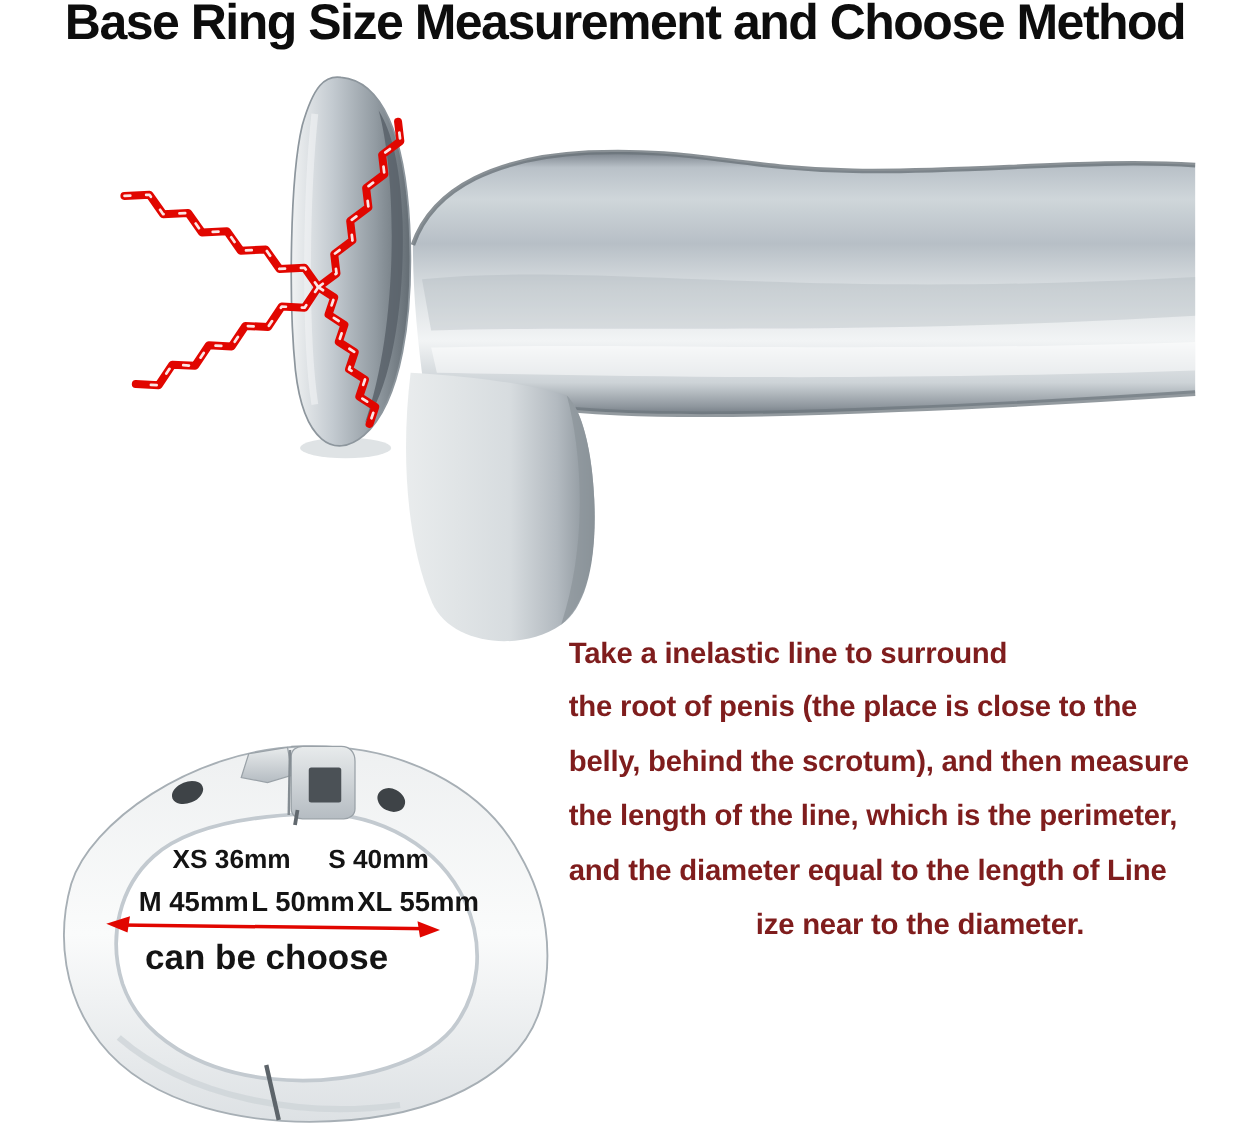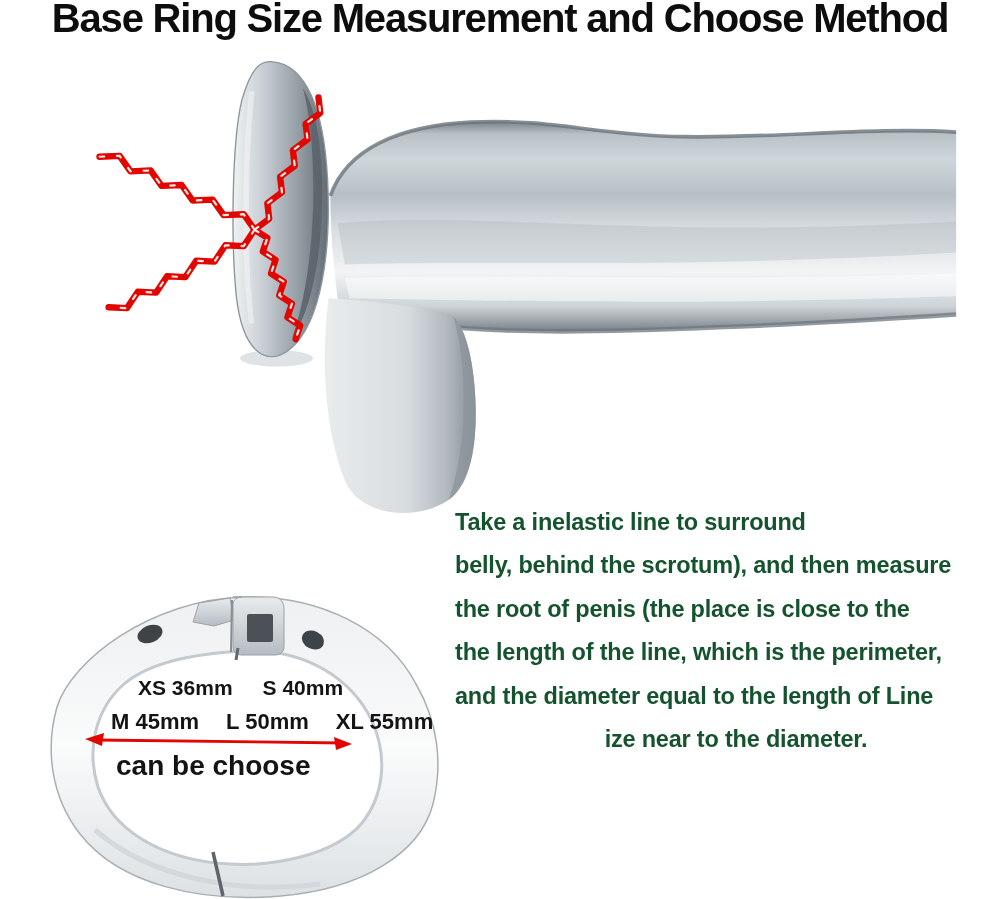--- a/index.html
+++ b/index.html
@@ -10,29 +10,29 @@
     position:absolute;top:-4px;left:0;width:100%;
     text-align:center;font-size:40px;font-weight:bold;
     letter-spacing:-1.2px;color:#0d0d0d;white-space:nowrap;
   }
 
   .illu{position:absolute;left:0;top:50px;}
   .ring-svg{position:absolute;left:30px;top:590px;}
 
   .ring-row{position:absolute;display:flex;font-weight:bold;color:#141414;white-space:nowrap;}
   .ring-row-1{left:138px;top:676px;gap:30px;font-size:21px;}
-  .ring-row-2{left:111px;top:709px;gap:27px;font-size:22px;}
+  .ring-row-2{left:111px;top:709px;gap:2px;font-size:22px;}
   .ring-caption{
     position:absolute;left:116px;top:750px;
     font-size:28px;font-weight:bold;color:#141414;white-space:nowrap;
   }
 
   .instructions{
     position:absolute;left:455px;top:501px;width:545px;
-    font-size:23.5px;font-weight:bold;color:#14532d;
+    font-size:23.5px;font-weight:bold;color:#7f1d1d;
     line-height:43.4px;letter-spacing:-0.2px;
   }
   .instructions .ln{white-space:nowrap;}
   .instructions .ln:last-child{padding-left:17px;text-align:center;}
 </style>
 </head>
 <body>
 
 <div class="page">
 
@@ -167,20 +167,20 @@
   </div>
   <div class="ring-row ring-row-2">
     <span>M 45mm</span>
     <span>L 50mm</span>
     <span>XL 55mm</span>
   </div>
   <div class="ring-caption">can be choose</div>
 
   <div class="instructions">
     <div class="ln">Take a inelastic line to surround</div>
+    <div class="ln">the root of penis (the place is close to the</div>
     <div class="ln">belly, behind the scrotum), and then measure</div>
-    <div class="ln">the root of penis (the place is close to the</div>
     <div class="ln">the length of the line, which is the perimeter,</div>
     <div class="ln">and the diameter equal to the length of Line</div>
     <div class="ln">ize near to the diameter.</div>
   </div>
 
 </div>
 
 </body></html>

